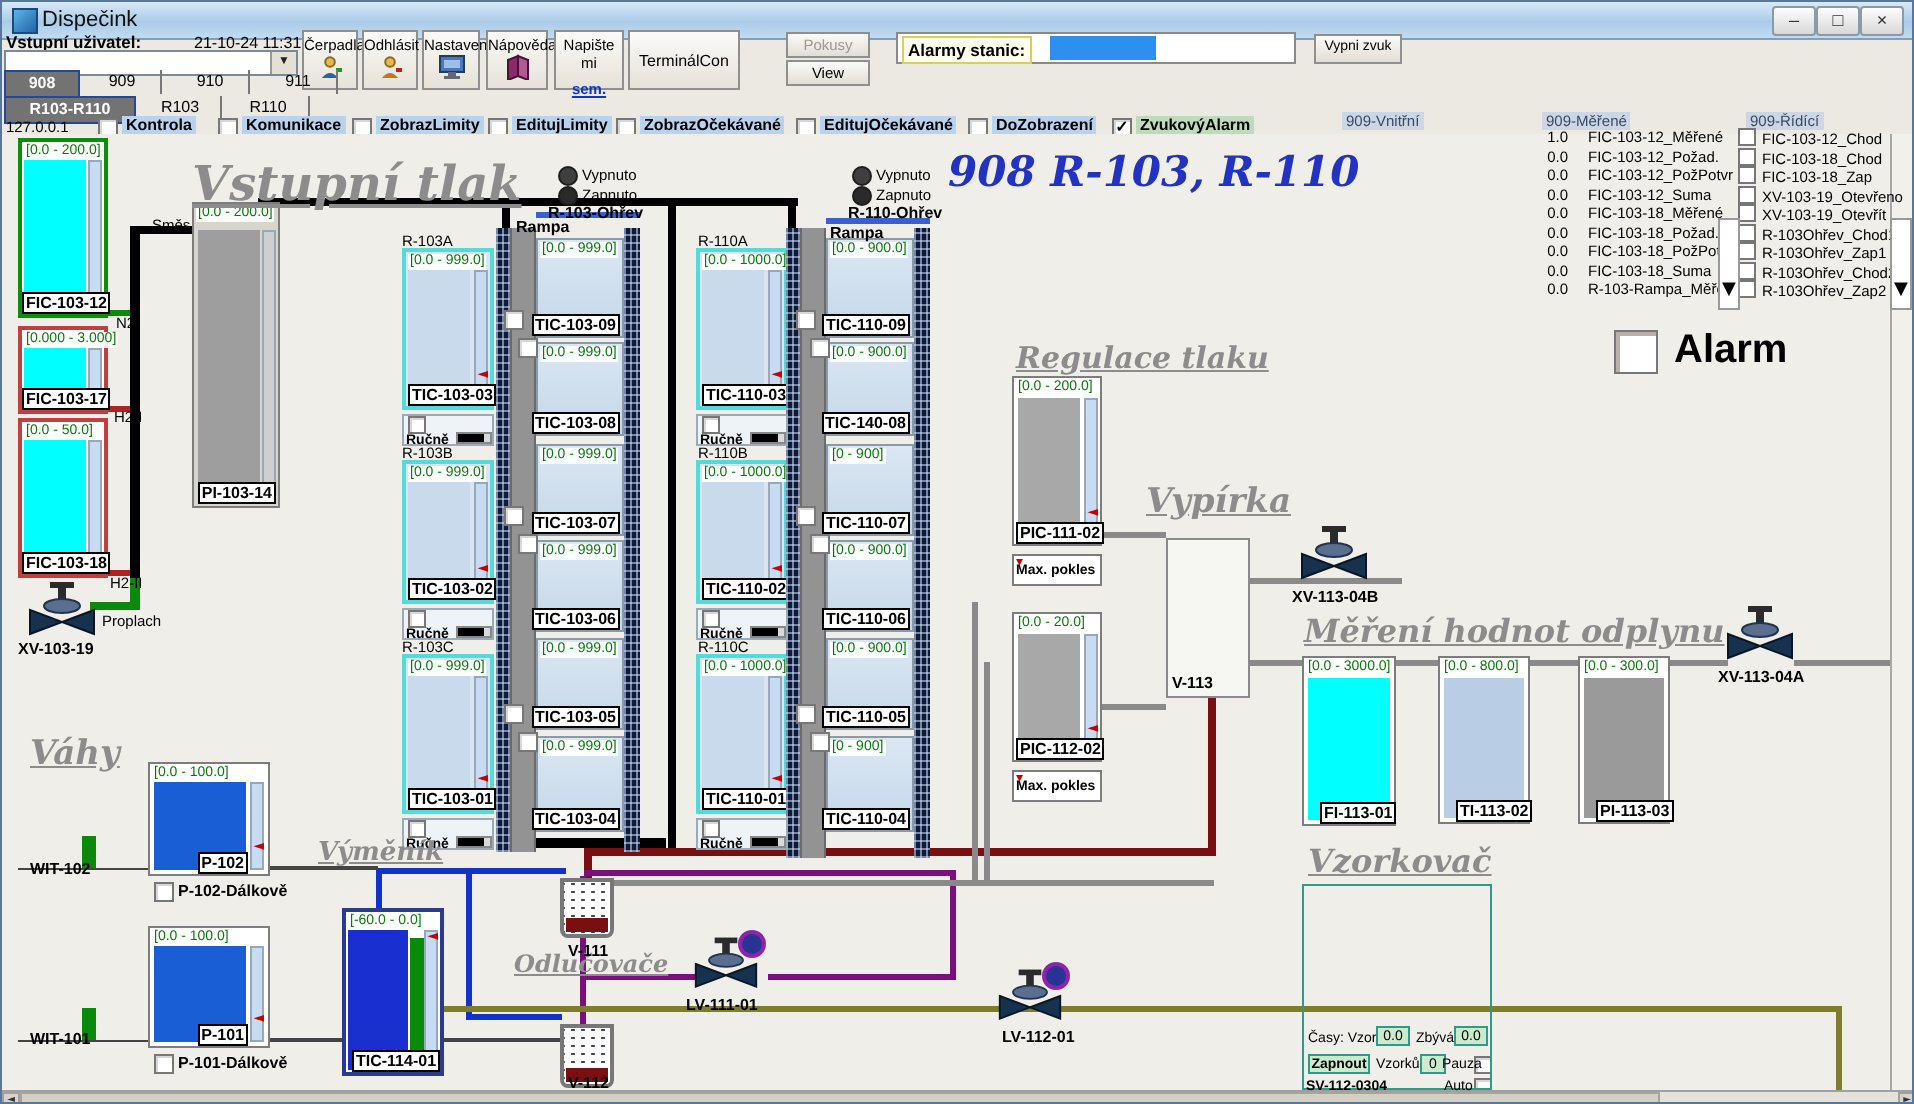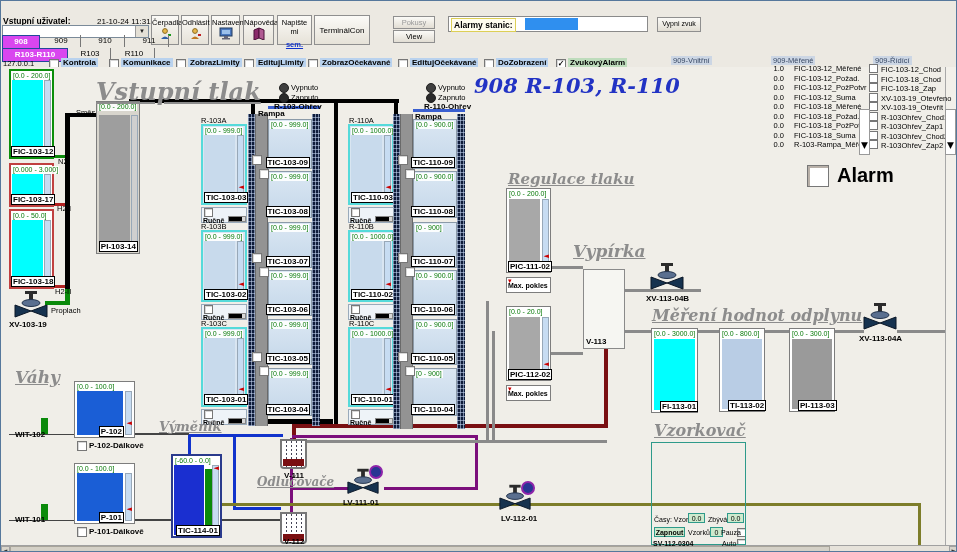--- a/index.html
+++ b/index.html
@@ -14,21 +14,21 @@
   .tb{position:absolute;top:14px;height:30px;background:linear-gradient(#fbfaf7,#e6e2d8);border:1px solid #8f8f8f;box-sizing:border-box;text-align:center;font:7.5px/9px "Liberation Sans",sans-serif;}
   .tb .cap{display:block;margin-top:2px;}
   .smallbtn{position:absolute;background:linear-gradient(#fbfaf7,#e2ded4);border:1px solid #8f8f8f;box-sizing:border-box;text-align:center;font:7.5px/11px "Liberation Sans",sans-serif;}
   #combo{position:absolute;left:1px;top:24px;width:147px;height:13px;background:#fff;border:1px solid #7a8a99;box-sizing:border-box;}
   #combo .arr{position:absolute;right:0;top:0;width:12px;height:11px;background:#e4e0d6;border-left:1px solid #9a9a9a;font:6px/11px "Liberation Sans",sans-serif;text-align:center;color:#222;}
   #alarmfield{position:absolute;left:447px;top:15px;width:200px;height:16px;background:#fff;border:1px solid #8a8a8a;box-sizing:border-box;}
   #alarmfield .al{position:absolute;left:2px;top:1px;font:bold 8.5px/12px "Liberation Sans",sans-serif;background:#fffdee;border:1px solid #ddcf56;padding:0 2px;}
   #alarmfield .sel{position:absolute;left:76px;top:1px;width:53px;height:12px;background:#2f8fef;}
   
   .tab{position:absolute;height:12px;font:8px/12px "Liberation Sans",sans-serif;text-align:center;color:#000;border-right:1px solid #777;}
-  .tab.on{background:#d946ef;color:#fff;font-weight:bold;border:1px solid #23489a;}
+  .tab.on{background:#737373;color:#fff;font-weight:bold;border:1px solid #23489a;}
   
   .cbx{position:absolute;width:8px;height:8px;background:#fff;border:1px solid #777;box-shadow:inset 1px 1px 0 #d8d8d8;font:bold 8px/8px "Liberation Sans",sans-serif;text-align:center;color:#000;}
   .olbl{position:absolute;background:#b9d2ee;font:bold 8px/10px "Liberation Sans",sans-serif;padding:0 2px;white-space:nowrap;}
   .olbl.green{background:#bedcbc;}
   
   #canvas{position:absolute;left:0;top:66px;width:944px;height:478px;background:#F0EEE8;}
   .hx{position:absolute;font-family:"DejaVu Serif",serif;font-style:italic;font-weight:bold;color:#8c8c8c;text-decoration:underline;white-space:nowrap;z-index:4;}
   #maintitle{position:absolute;font-family:"DejaVu Serif",serif;font-style:italic;font-weight:bold;color:#2233c4;white-space:nowrap;z-index:4;}
   .pipe{position:absolute;z-index:1;}
   .pk{background:#000;} .pm{background:#7a0f12;} .pu{background:#7b0f7b;} .pb{background:#1133cc;}
@@ -70,20 +70,27 @@
   #vsb{position:absolute;left:944px;top:66px;width:13px;height:478px;background:#f2f0ea;border-left:1px solid #a8a8a8;box-sizing:border-box;}
   #hsb{position:absolute;left:0;top:544px;width:957px;height:8px;background:#e6e2da;border-top:1px solid #a0a0a0;box-sizing:border-box;}
   #hsb .thumb{position:absolute;left:9px;top:0;width:820px;height:7px;background:#d4d0c6;border:1px solid #a8a49a;box-sizing:border-box;}
   #hsb .harr{position:absolute;top:0;width:9px;height:7px;background:#d8d4ca;border:1px solid #a0a0a0;box-sizing:border-box;font:5px/6px "DejaVu Sans",sans-serif;text-align:center;color:#333;}
 </style>
 </head>
 <body>
 
 <div id="win">
 
+  <div id="tbar">
+    <div id="appicon"></div>
+    <span class="ttl">Dispečink</span>
+    <span class="wbtn" style="right:48px;">–</span>
+    <span class="wbtn" style="right:26px;">□</span>
+    <span class="wbtn" style="right:4px;">×</span>
+  </div>
 
   <span class="lbl" style="left:2px;top:15px;font:bold 8.5px/10px 'Liberation Sans',sans-serif;text-decoration:underline;">Vstupní uživatel:</span>
   <span class="lbl" style="left:96px;top:16px;font:8px/10px 'Liberation Sans',sans-serif;">21-10-24 11:31:53</span>
   <div id="combo">
     <span class="arr">▼</span>
   </div>
 
   <div class="tb" style="left:150px;width:28px;">
     <span class="cap">Čerpadla</span>
     <svg width="13" height="13">
@@ -399,21 +406,21 @@
   <div class="wall" style="left:456px;top:113px;width:8px;height:315px;"></div>
   <div class="rampabar" style="left:412px;top:108px;width:52px;"></div>
   <span class="pl" style="left:414px;top:111px;">Rampa</span>
 
   <div class="rmt" style="left:412px;top:118px;width:44px;height:50px;">
     <span class="rng">[0.0 - 900.0]</span>
     <span class="tag" style="right:1px;bottom:0;">TIC-110-09</span>
   </div>
   <div class="rmt" style="left:412px;top:170px;width:44px;height:47px;">
     <span class="rng">[0.0 - 900.0]</span>
-    <span class="tag" style="right:1px;bottom:0;">TIC-110-08</span>
+    <span class="tag" style="right:1px;bottom:0;">TIC-140-08</span>
   </div>
   <div class="rmt" style="left:412px;top:221px;width:44px;height:46px;">
     <span class="rng">[0 - 900]</span>
     <span class="tag" style="right:1px;bottom:0;">TIC-110-07</span>
   </div>
   <div class="rmt" style="left:412px;top:269px;width:44px;height:46px;">
     <span class="rng">[0.0 - 900.0]</span>
     <span class="tag" style="right:1px;bottom:0;">TIC-110-06</span>
   </div>
   <div class="rmt" style="left:412px;top:318px;width:44px;height:46px;">

